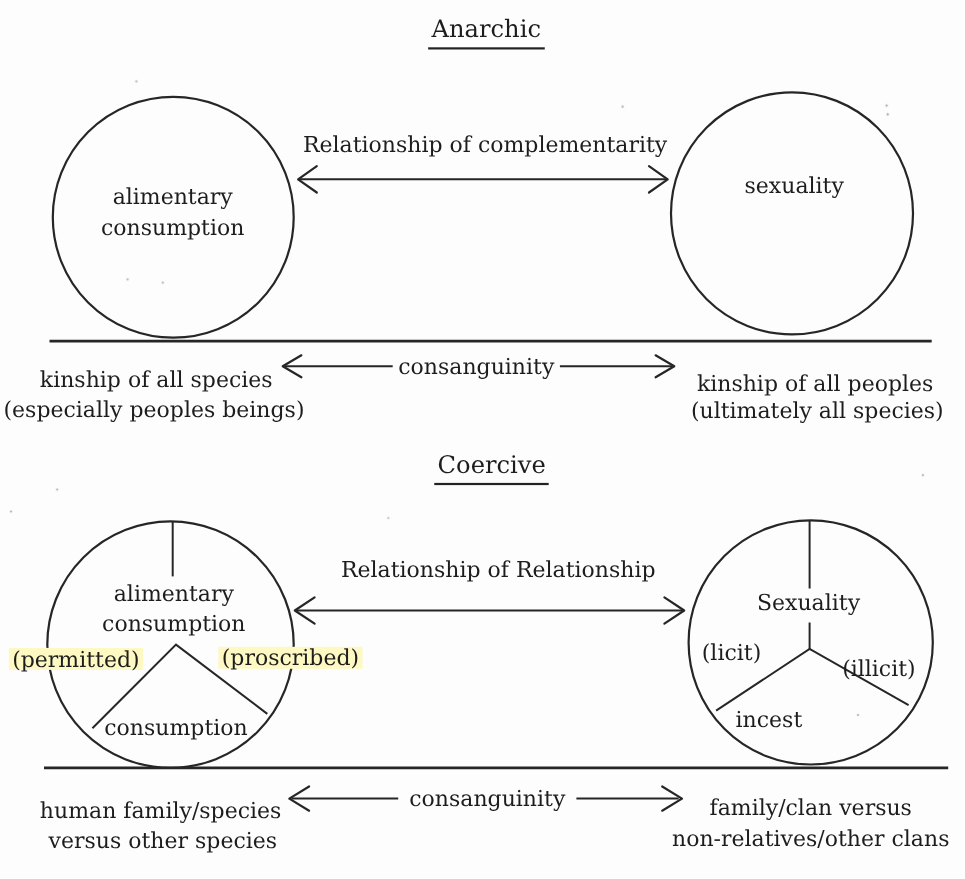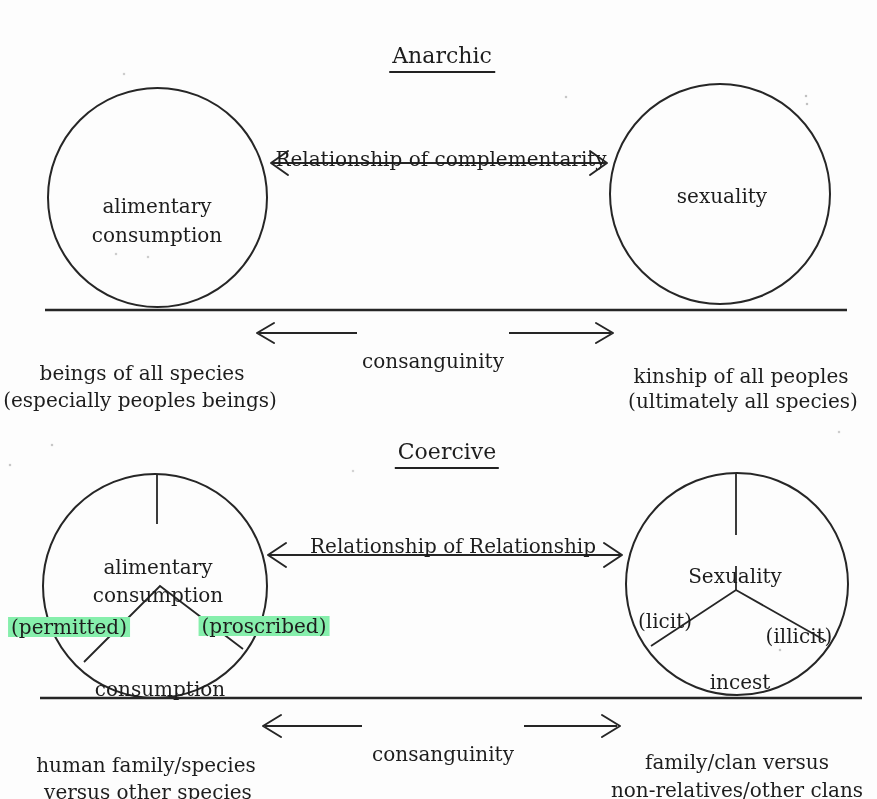--- a/index.html
+++ b/index.html
@@ -8,24 +8,24 @@
     background:#fdfdfd;color:#1d1d1d;
     font-family:"DejaVu Serif","Liberation Serif",serif;
   }
   svg.layer{position:absolute;left:0;top:0;}
   svg .stroke{stroke:#262626;fill:none;stroke-width:2;}
   svg .thin{stroke-width:1.8;}
   svg .thick{stroke-width:2.5;}
   svg .head{stroke-width:2;stroke-linecap:round;stroke-linejoin:round;}
   .label{
     position:absolute;transform:translate(-50%,-50%);
-    font-size:20px;line-height:1;white-space:nowrap;text-align:right;margin-top:28px;
+    font-size:20px;line-height:1;white-space:nowrap;text-align:right;
   }
   .title{font-size:22px;border-bottom:2.5px solid #222;padding:0 3px 4px;}
-  .masked{background:#86efac;padding:0 3px;}
+  .masked{background:#fef9c3;padding:0 3px;}
   .specks{
     position:absolute;left:0;top:0;width:2px;height:2px;border-radius:50%;
     background:transparent;
     box-shadow:
       565px 96px 1px 0 rgba(60,60,60,.45),
       805px 95px 1px 0 rgba(60,60,60,.5),
       806px 103px 1px 0 rgba(60,60,60,.5),
       123px 73px 1px 0 rgba(60,60,60,.4),
       115px 253px 1px 0 rgba(60,60,60,.4),
       147px 256px 1px 0 rgba(60,60,60,.4),
@@ -93,37 +93,37 @@
     </g>
   </svg>
 
   <section>
     <div class="label title" style="left:442px;top:31px">Anarchic</div>
     <div class="label" style="left:157px;top:178px">alimentary</div>
     <div class="label" style="left:157px;top:207px">consumption</div>
     <div class="label" style="left:722px;top:168px">sexuality</div>
     <div class="label" style="left:441px;top:131px">Relationship of complementarity</div>
     <div class="label" style="left:433px;top:333px">consanguinity</div>
-    <div class="label" style="left:142px;top:345px">beings of all species</div>
+    <div class="label" style="left:142px;top:345px">kinship of all species</div>
     <div class="label" style="left:140px;top:372px">(especially peoples beings)</div>
     <div class="label" style="left:741px;top:348px">kinship of all peoples</div>
     <div class="label" style="left:743px;top:373px">(ultimately all species)</div>
   </section>
 
   <section>
     <div class="label title" style="left:447px;top:427px">Coercive</div>
     <div class="label" style="left:158px;top:539px">alimentary</div>
     <div class="label" style="left:158px;top:567px">consumption</div>
     <div class="label masked" style="left:69px;top:599px">(permitted)</div>
     <div class="label masked" style="left:264px;top:598px">(proscribed)</div>
     <div class="label" style="left:160px;top:661px">consumption</div>
     <div class="label" style="left:735px;top:548px">Sexuality</div>
     <div class="label" style="left:665px;top:593px">(licit)</div>
     <div class="label" style="left:799px;top:608px">(illicit)</div>
-    <div class="label" style="left:740px;top:654px">incest</div>
+    <div class="label" style="left:699px;top:654px">incest</div>
     <div class="label" style="left:453px;top:518px">Relationship of Relationship</div>
     <div class="label" style="left:443px;top:726px">consanguinity</div>
     <div class="label" style="left:146px;top:737px">human family/species</div>
     <div class="label" style="left:148px;top:764px">versus other species</div>
     <div class="label" style="left:737px;top:734px">family/clan versus</div>
     <div class="label" style="left:737px;top:762px">non-relatives/other clans</div>
   </section>
 
   <div class="specks"></div>
 </div>

